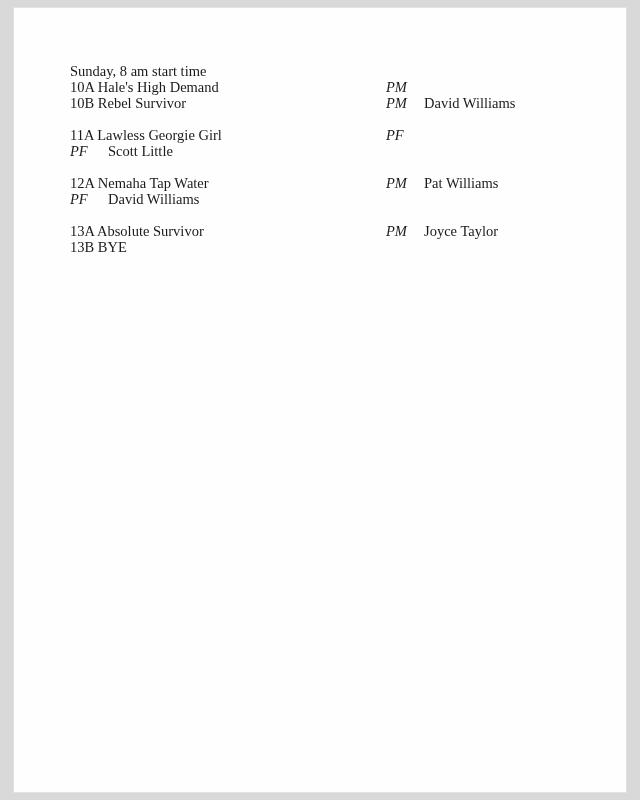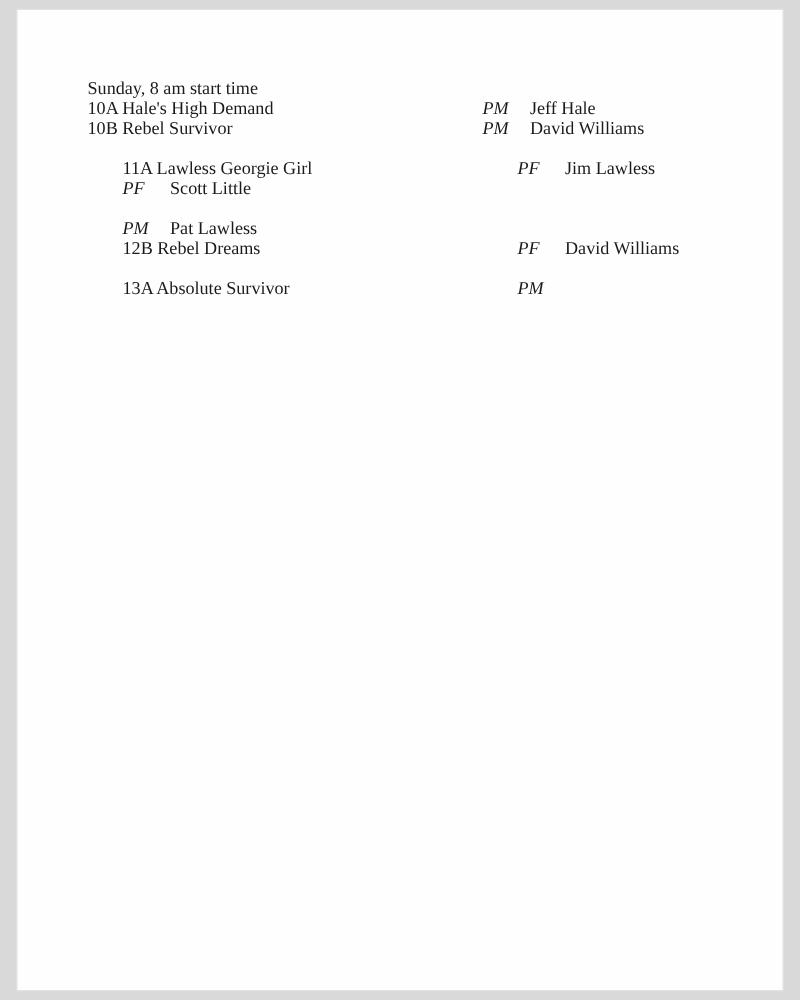--- a/index.html
+++ b/index.html
@@ -40,21 +40,20 @@
     color: #1a1a1a;
     line-height: 16px;
     margin-bottom: 0px;
     white-space: nowrap;
   }
   .group {
     margin-top: 0;
   }
   .group.spaced {
     margin-top: 16px;
-    margin-left: 28px;
   }
   .row {
     display: flex;
     align-items: flex-end;
     line-height: 16px;
     font-size: 14.5px;
     color: #1a1a1a;
     white-space: nowrap;
   }
   .col-entry {
@@ -76,55 +75,59 @@
 <div id="page">
   <div id="page-inner">
     <div class="doc-body">
 
       <div class="heading">Sunday, 8 am start time</div>
 
       <div class="group">
         <div class="row">
           <span class="col-entry">10A Hale's High Demand</span>
           <span class="col-class">PM</span>
-          <span class="col-rider">Jeff Hale</span>
         </div>
         <div class="row">
           <span class="col-entry">10B Rebel Survivor</span>
           <span class="col-class">PM</span>
           <span class="col-rider">David Williams</span>
         </div>
       </div>
 
       <div class="group spaced">
         <div class="row">
           <span class="col-entry">11A Lawless Georgie Girl</span>
           <span class="col-class">PF</span>
-          <span class="col-rider">Jim Lawless</span>
         </div>
         <div class="row">
           <span class="col-class">PF</span>
           <span class="col-rider">Scott Little</span>
         </div>
       </div>
 
       <div class="group spaced">
         <div class="row">
+          <span class="col-entry">12A Nemaha Tap Water</span>
           <span class="col-class">PM</span>
-          <span class="col-rider">Pat Lawless</span>
+          <span class="col-rider">Pat Williams</span>
         </div>
         <div class="row">
-          <span class="col-entry">12B Rebel Dreams</span>
           <span class="col-class">PF</span>
           <span class="col-rider">David Williams</span>
         </div>
       </div>
 
       <div class="group spaced">
         <div class="row">
           <span class="col-entry">13A Absolute Survivor</span>
           <span class="col-class">PM</span>
+          <span class="col-rider">Joyce Taylor</span>
+        </div>
+        <div class="row">
+          <span class="col-entry">13B BYE</span>
+          <span class="col-class"></span>
+          <span class="col-rider"></span>
         </div>
       </div>
 
     </div>
   </div>
 </div>
 
 </body></html>

